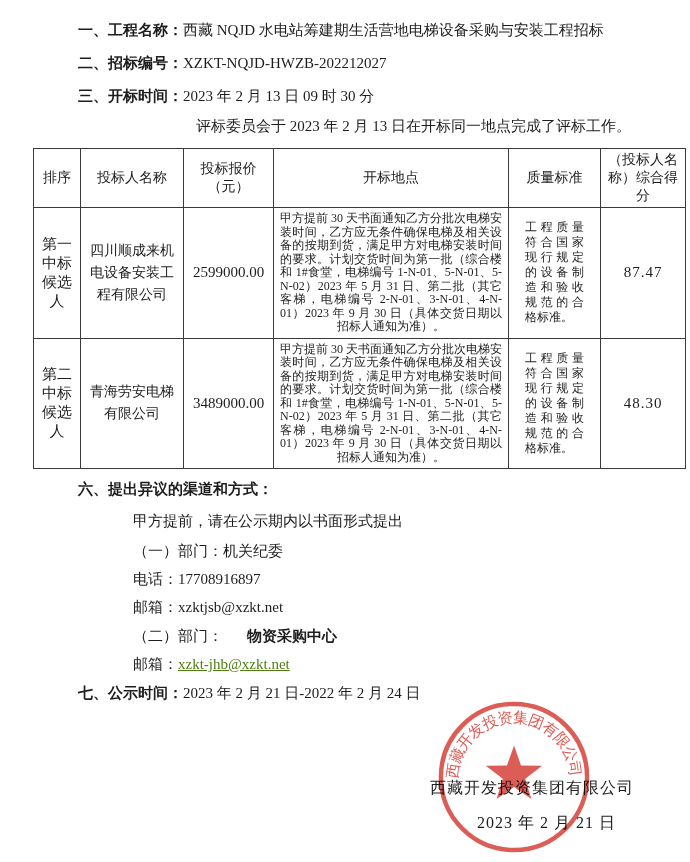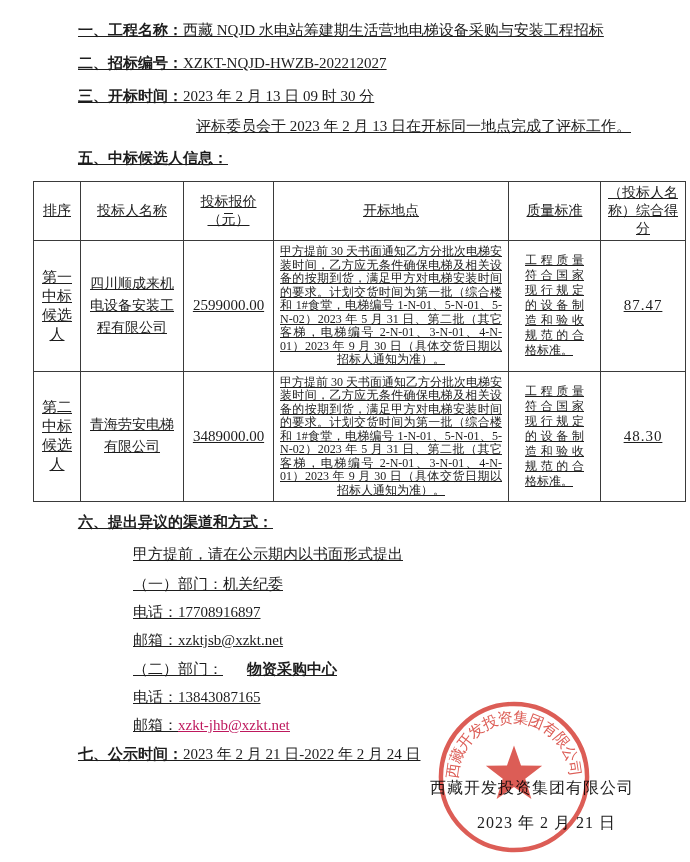--- a/index.html
+++ b/index.html
@@ -5,21 +5,21 @@
   * { box-sizing: border-box; }
   html,body { margin:0; padding:0; }
   body {
     width:690px; height:862px;
     background:#ffffff;
     color:#1d1d1d;
     font-family:"Liberation Serif", serif;
     position:relative;
     overflow:hidden;
   }
-  .doc { padding:20px 8px 0 30px;text-decoration:underline; }
+  .doc { padding:20px 8px 0 30px; }
 
   .h-line { margin:0 0 13px 48px; font-size:15px; line-height:20px; }
   .h-label { font-family:"Liberation Sans", sans-serif; font-weight:bold; }
   .h-value { font-size:15px; }
   .sub-note { margin:-3px 0 12px 115px; font-size:15px; line-height:20px;text-align:center; }
 
   table.bid-table {
     border-collapse:collapse;
     width:652px;
     margin:4px 0 10px 3px;
@@ -52,21 +52,21 @@
     font-size:12px; line-height:15px;
     text-align:justify; text-align-last:left;
     padding:2px 16px;
   }
   td.score-cell { font-size:15px; letter-spacing:1px; }
 
   .c-intro { margin:2px 0 11px 103px; font-size:15px; line-height:19px; }
   .c-line { margin:0 0 9px 103px; font-size:15px; line-height:19px; }
   .c-bold { font-family:"Liberation Sans", sans-serif; font-weight:bold;padding-left:24px; }
   .email-link {
-    color:#be185d;
+    color:#4d7c0f;
     text-decoration:underline;
     cursor:pointer;
   }
 
   .footer { position:absolute; left:0; top:690px; width:690px; height:172px; }
   .seal {
     position:absolute; left:433px; top:8px;
     width:162px; height:158px;
     opacity:0.88;
     mix-blend-mode:multiply;
@@ -88,21 +88,20 @@
 
   <p class="h-line"><span class="h-label">一、工程名称：</span><span class="h-value">西藏 NQJD 水电站筹建期生活营地电梯设备采购与安装工程招标</span></p>
 
   <p class="h-line"><span class="h-label">二、招标编号：</span><span class="h-value">XZKT-NQJD-HWZB-202212027</span></p>
 
   <p class="h-line"><span class="h-label">三、开标时间：</span><span class="h-value">2023 年 2 月 13 日 09 时 30 分</span></p>
 
 
   <p class="sub-note">评标委员会于 2023 年 2 月 13 日在开标同一地点完成了评标工作。</p>
 
-  <p class="h-line"><span class="h-label">五、中标候选人信息：</span></p>
 
   <table class="bid-table">
     <colgroup>
       <col class="col-rank">
         <col class="col-bidder">
         <col class="col-price">
       <col class="col-delivery">
         <col class="col-quality">
         <col class="col-score">
     </colgroup>
@@ -136,21 +135,20 @@
 
   <p class="h-line"><span class="h-label">六、提出异议的渠道和方式：</span></p>
 
   <p class="c-intro">甲方提前，请在公示期内以书面形式提出</p>
 
   <p class="c-line"><span>（一）部门：</span><span>机关纪委</span></p>
   <p class="c-line"><span>电话：</span><span>17708916897</span></p>
   <p class="c-line"><span>邮箱：</span><span>xzktjsb@xzkt.net</span></p>
 
   <p class="c-line"><span>（二）部门：</span><span class="c-bold">物资采购中心</span></p>
-  <p class="c-line"><span>电话：</span><span>13843087165</span></p>
   <p class="c-line"><span>邮箱：</span><a class="email-link">xzkt-jhb@xzkt.net</a></p>
 
   <p class="h-line"><span class="h-label">七、公示时间：</span><span class="h-value">2023 年 2 月 21 日-2022 年 2 月 24 日</span></p>
 
 </div>
 
 <div class="footer">
   <div class="footer-company">西藏开发投资集团有限公司</div>
   <div class="footer-date">2023 年 2 月 21 日</div>
 

